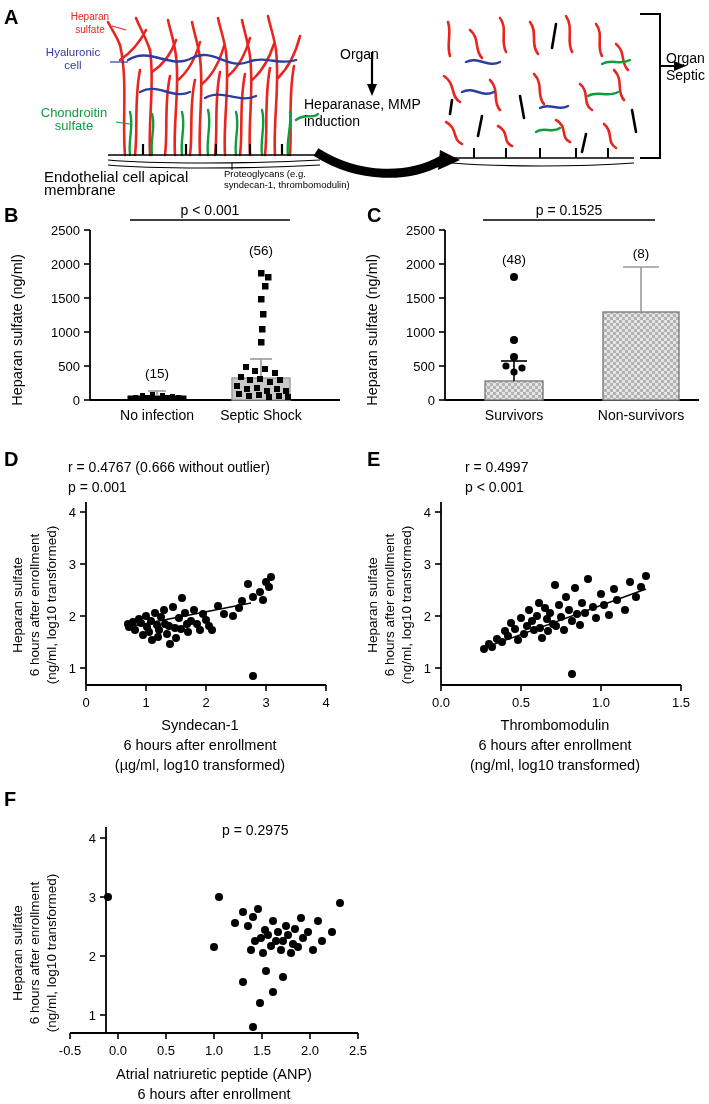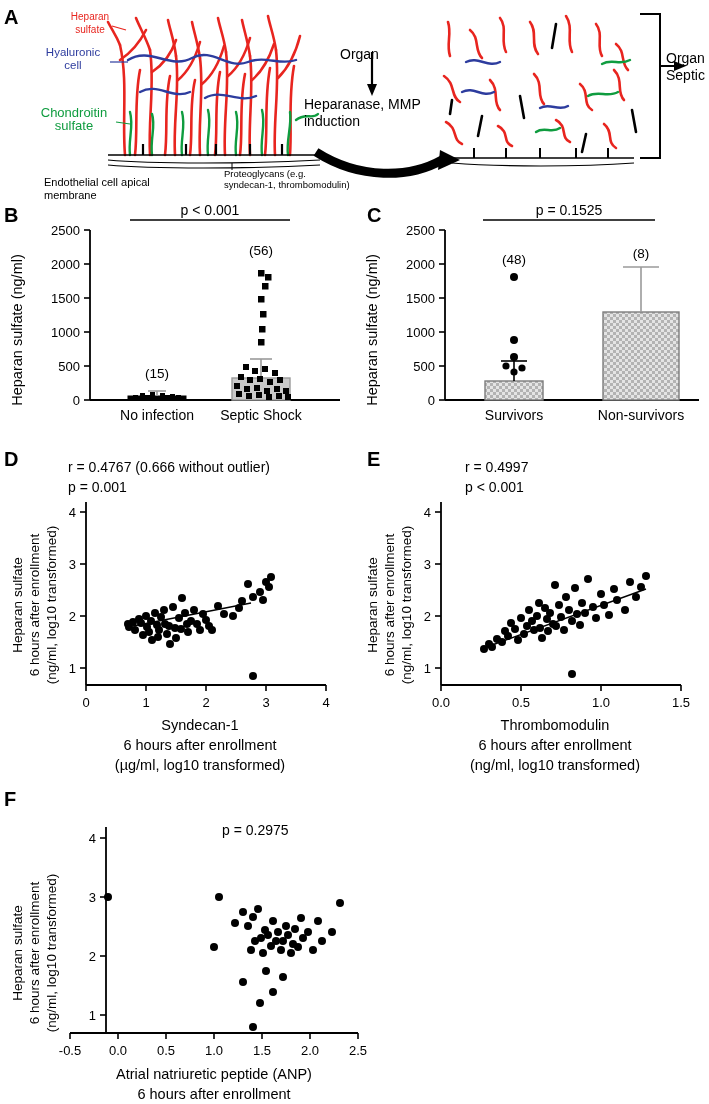--- a/index.html
+++ b/index.html
@@ -167,21 +167,21 @@
   <div>sulfate</div>
 </div>
 <div class="abs txt ctr" style="left:38px; top:46px; width:70px; font-size:11.5px; line-height:13px; color:#2d3c9e;">
   <div>Hyaluronic</div>
   <div>cell</div>
 </div>
 <div class="abs txt ctr" style="left:34px; top:106px; width:80px; font-size:13px; line-height:13px; color:#0f9c3f;">
   <div>Chondroitin</div>
   <div>sulfate</div>
 </div>
-<div class="abs txt" style="left:44px; top:176px; width:160px; font-size:11px; line-height:13px;">
+<div class="abs txt" style="left:44px; top:170px; width:160px; font-size:15px; line-height:13px;">
   <div>Endothelial cell apical</div>
   <div>membrane</div>
 </div>
 <div class="abs txt" style="left:224px; top:168px; width:140px; font-size:9.5px; line-height:11px;">
   <div>Proteoglycans (e.g.</div>
   <div>syndecan-1, thrombomodulin)</div>
 </div>
 <div class="abs txt" style="left:340px; top:46px; font-size:14px;">Organ</div>
 <div class="abs txt" style="left:304px; top:96px; width:130px; font-size:14px; line-height:17px;">
   <div>Heparanase, MMP</div>

